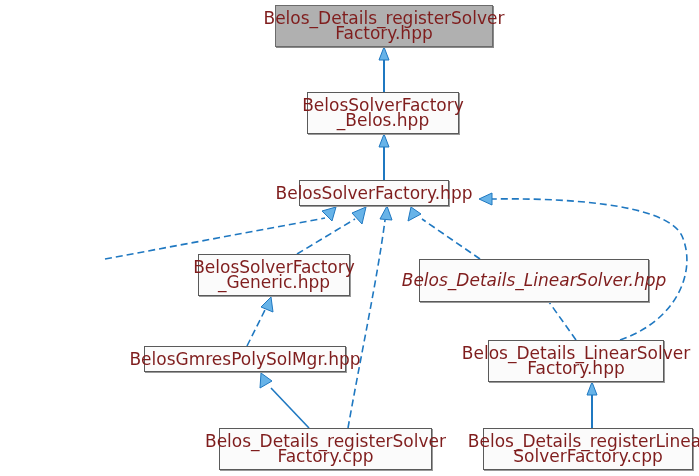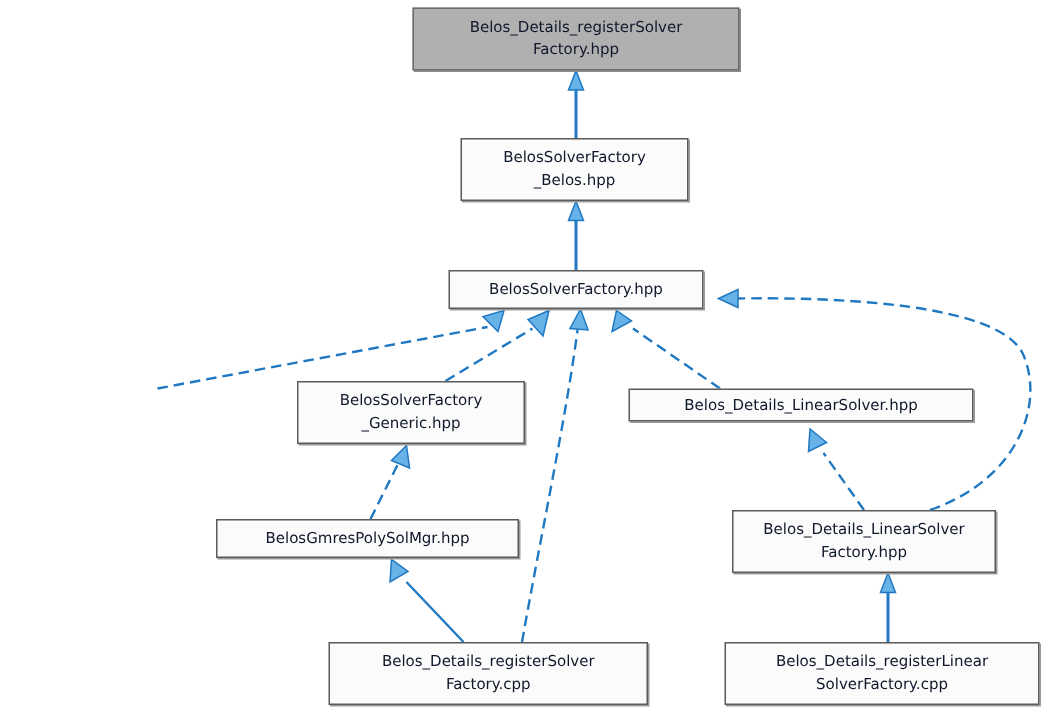--- a/index.html
+++ b/index.html
@@ -23,22 +23,22 @@
     height: 476px;
     pointer-events: none;
   }
   .graph-node {
     position: absolute;
     box-sizing: border-box;
     display: flex;
     align-items: center;
     justify-content: center;
     text-align: center;
-    color: #0f172a;
-    font-size: 10px;
+    color: #7f1d1d;
+    font-size: 17px;
     line-height: 15px;
     letter-spacing: 0px;
     white-space: pre-line;
     border: 1px solid #5a5a5a;
     box-shadow: 1px 1px 0 0 #9a9a9a;
     background: #fbfbfb;
     padding: 0 4px;
   }
   .graph-node.node-current {
     background: #b0b0b0;
@@ -108,27 +108,27 @@
       <polygon points="592,382 587,395 597,395" fill="#67b3e8" stroke="#1f78c1" stroke-width="1"></polygon>
     </g>
   </svg>
 
   <div class="graph-node node-current" style="left:275px; top:5px; width:218px; height:42px;">Belos_Details_registerSolver
 Factory.hpp</div>
 
   <div class="graph-node" style="left:307px; top:92px; width:152px; height:42px;">BelosSolverFactory
 _Belos.hpp</div>
 
-  <div class="graph-node" style="left:299px; top:180px; width:170px; height:26px;">BelosSolverFactory.hpp</div>
+  <div class="graph-node" style="left:299px; top:180px; width:150px; height:26px;">BelosSolverFactory.hpp</div>
 
 
   <div class="graph-node" style="left:198px; top:254px; width:152px; height:42px;">BelosSolverFactory
 _Generic.hpp</div>
 
-  <div class="graph-node" style="left:419px; top:259px; width:230px; height:22px;">Belos_Details_LinearSolver.hpp</div>
+  <div class="graph-node" style="left:419px; top:259px; width:230px; height:43px;font-style:italic;">Belos_Details_LinearSolver.hpp</div>
 
   <div class="graph-node" style="left:144px; top:346px; width:202px; height:26px;">BelosGmresPolySolMgr.hpp</div>
 
   <div class="graph-node" style="left:488px; top:340px; width:176px; height:42px;">Belos_Details_LinearSolver
 Factory.hpp</div>
 
   <div class="graph-node" style="left:219px; top:428px; width:213px; height:42px;">Belos_Details_registerSolver
 Factory.cpp</div>
 
   <div class="graph-node" style="left:483px; top:428px; width:210px; height:42px;">Belos_Details_registerLinear

